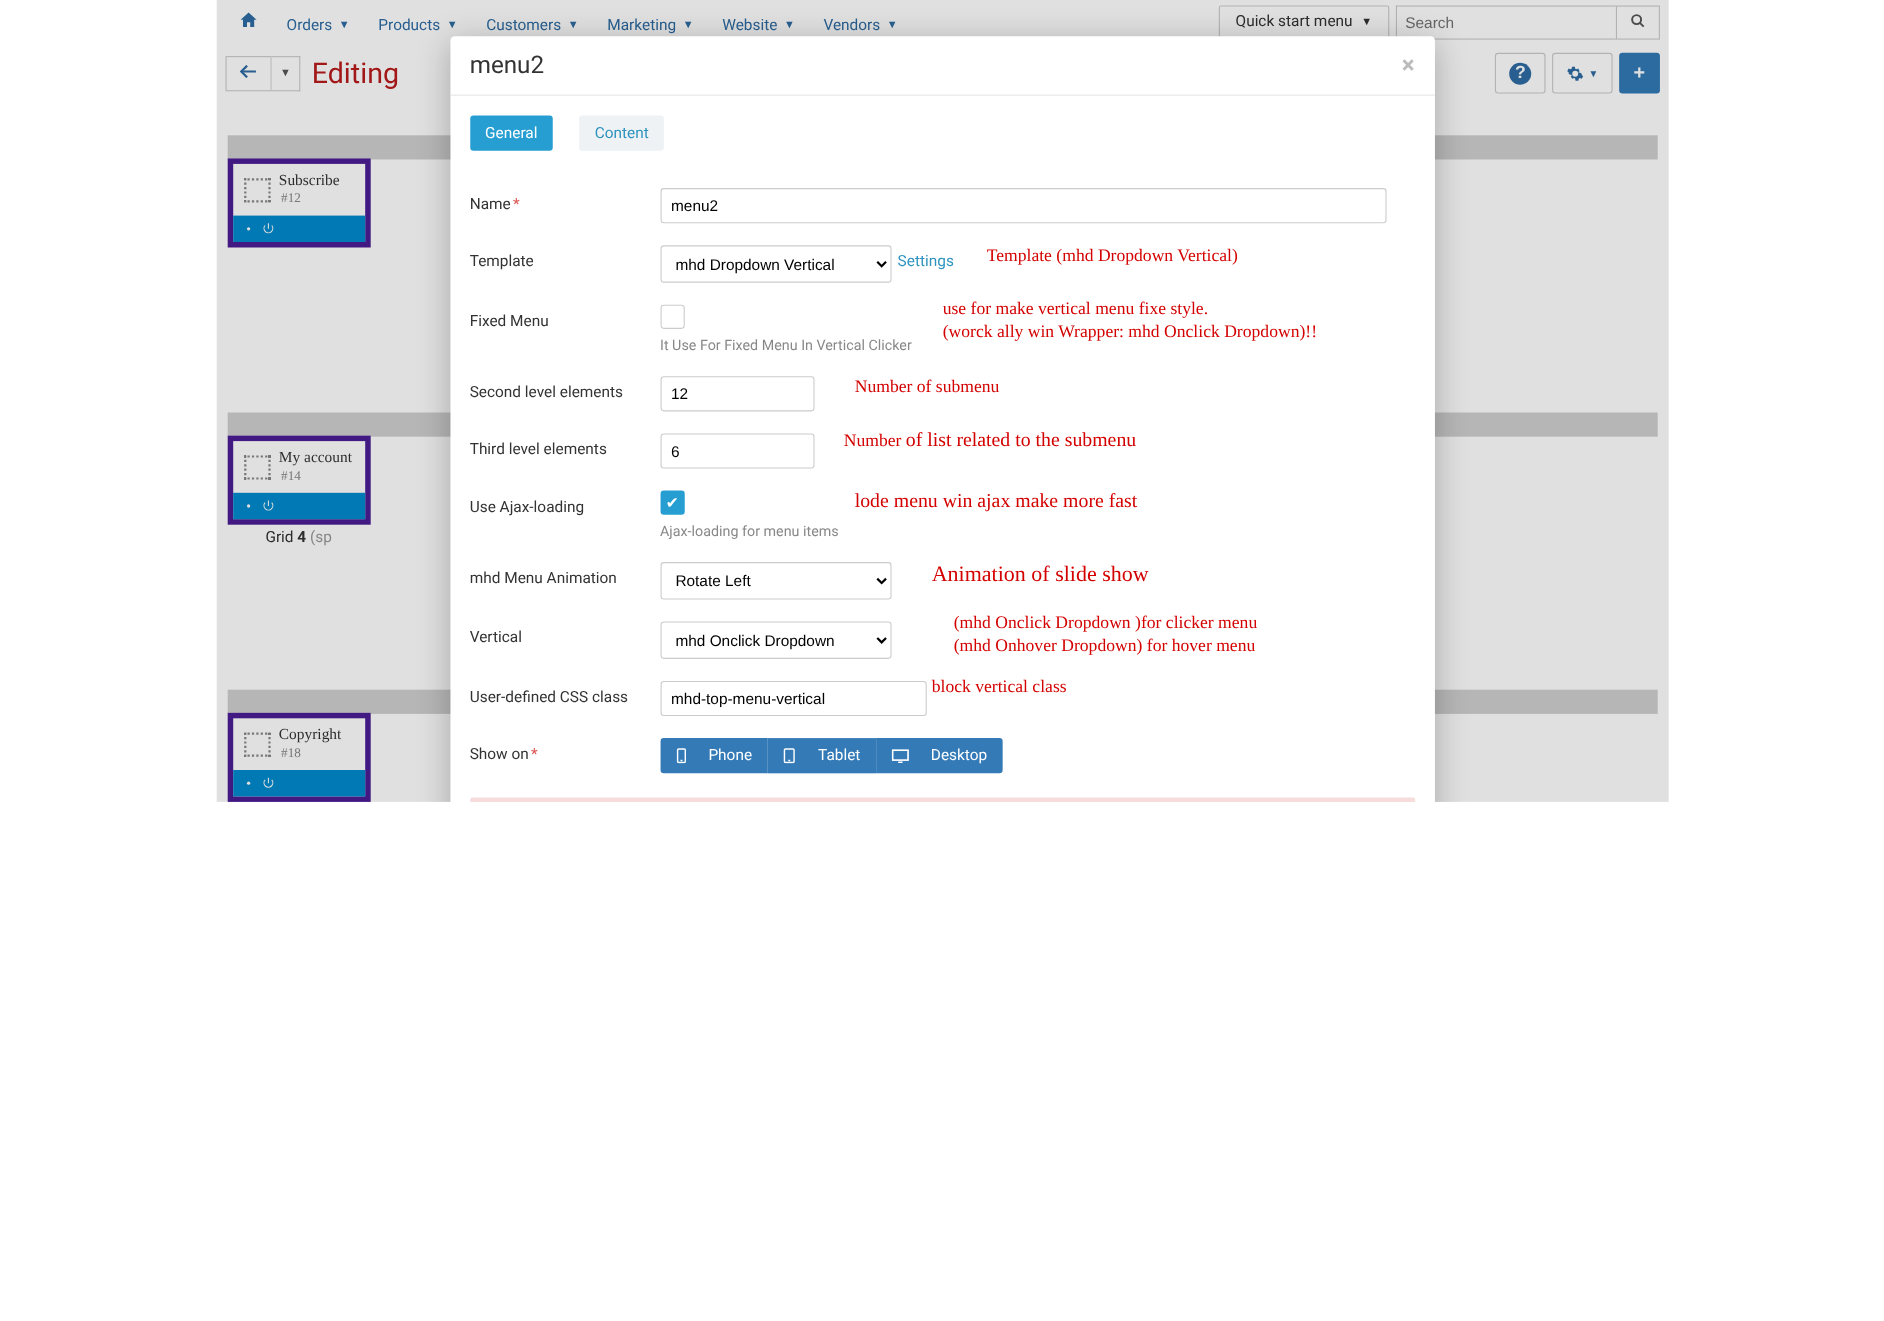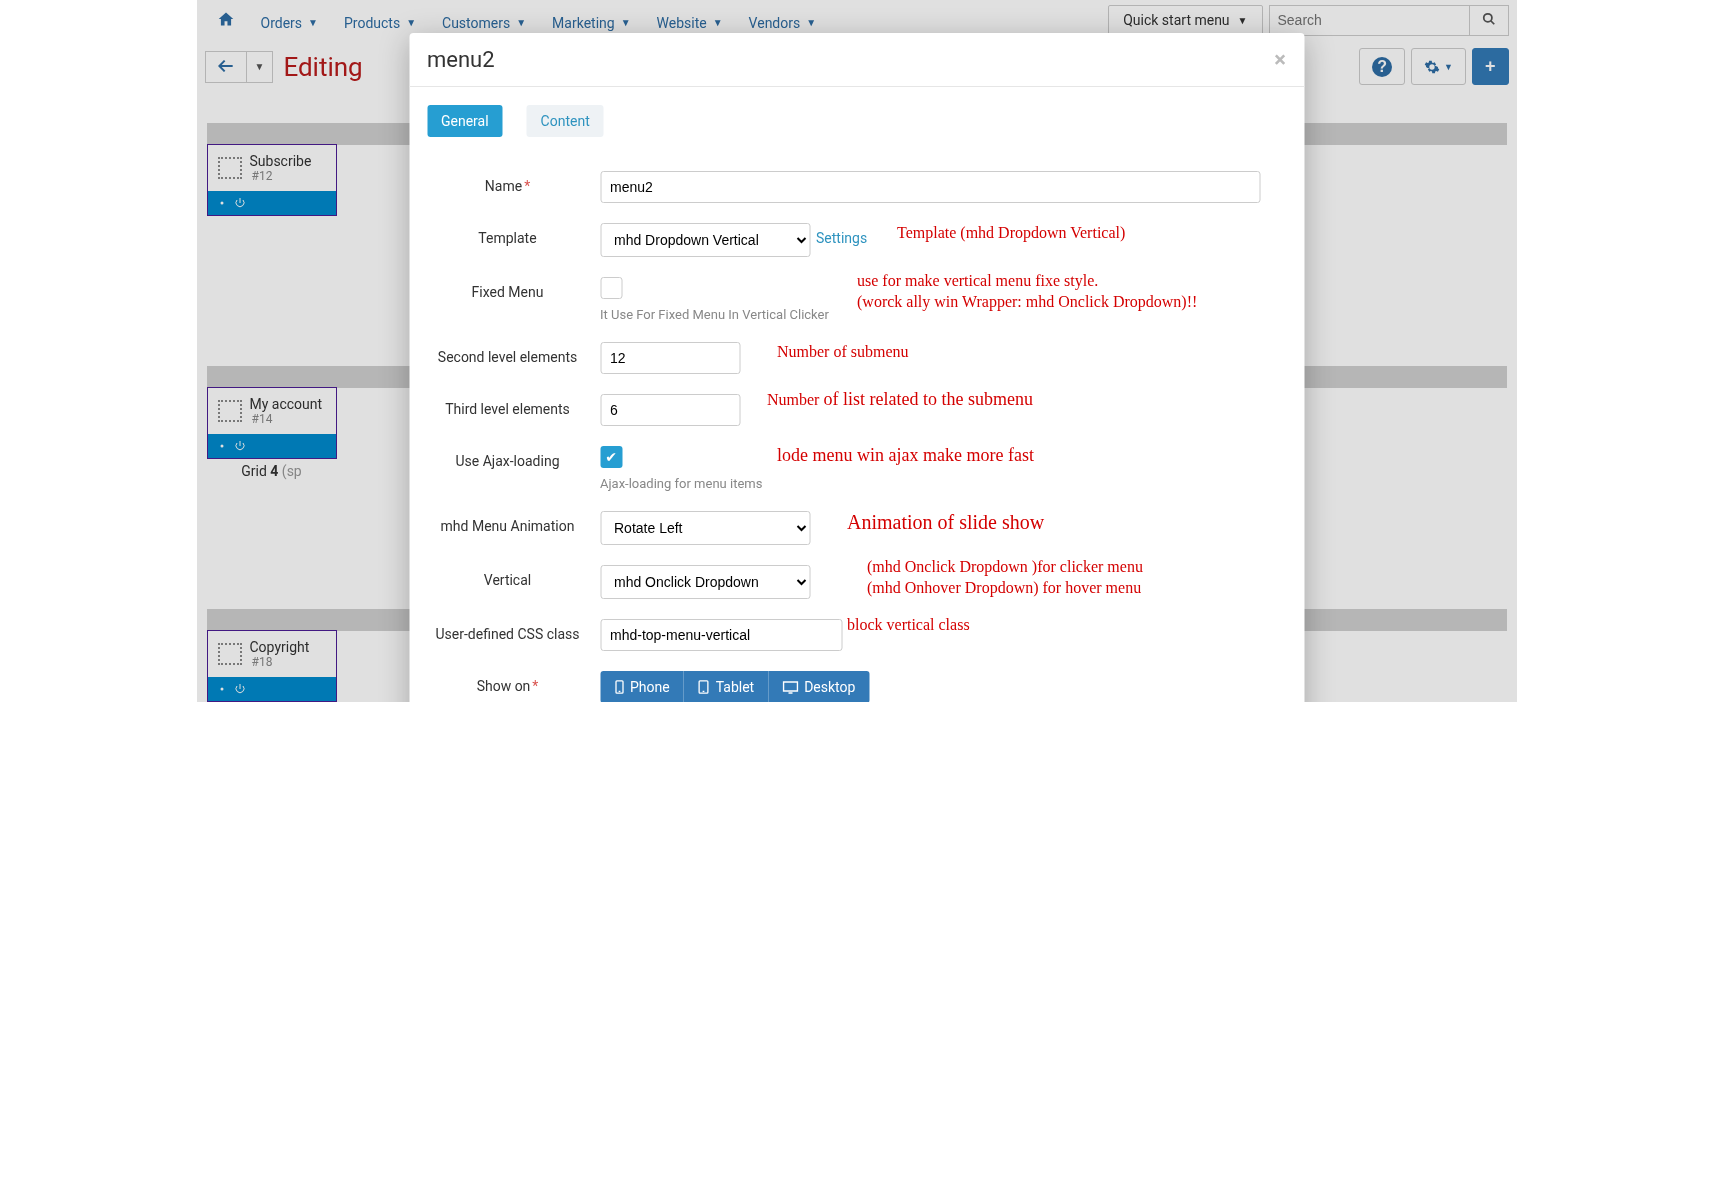--- a/index.html
+++ b/index.html
@@ -24,21 +24,21 @@
   .back-btn{border:1px solid #ccc;background:#fff;padding:6px 12px;color:#2e6da4;cursor:pointer;font-size:16px;}
   .back-dd{border:1px solid #ccc;border-left:none;background:#fff;padding:6px 8px;cursor:pointer;font-size:10px;color:#555;}
   .page-title{font-size:26px;font-weight:400;color:#b91c1c;}
   .subheader-right{margin-left:auto;display:flex;gap:6px;}
   .icon-btn{border:1px solid #ccc;background:#fff;padding:7px 12px;border-radius:3px;color:#2e6da4;cursor:pointer;display:flex;align-items:center;gap:4px;font-size:16px;}
   .icon-btn.primary{background:#337ab7;border-color:#337ab7;color:#fff;}
 
   
   .bg-area{padding:0 10px;}
   .grey-strip{background:#d0d0d0;height:22px;margin-top:30px;}
-  .block-card{background:#fff;border:1px solid #4c1d95;margin-top:-1px;}
+  .block-card{background:#fff;border:5px solid #4c1d95;margin-top:-1px;font-family:Liberation Serif, serif;}
   .block-card .bc-head{display:flex;align-items:center;gap:8px;padding:8px 10px;}
   .dotted-icon{width:24px;height:22px;border:2px dotted #888;}
   .bc-title{font-weight:400;}
   .bc-sub{color:#888;font-size:12px;margin-left:2px;}
   .bc-bar{background:#008acd;height:24px;display:flex;align-items:center;gap:6px;padding:0 8px;color:#fff;font-size:13px;}
   .grid-label{text-align:center;margin-top:4px;color:#333;}
   .grid-label b{font-weight:700;}
 
   
   .overlay{position:absolute;inset:0;background:rgba(0,0,0,0.12);}
@@ -48,35 +48,35 @@
   .modal-head{display:flex;align-items:center;padding:14px 18px;border-bottom:1px solid #e6e6e6;}
   .modal-title{font-size:22px;font-weight:400;}
   .modal-close{margin-left:auto;color:#bbb;font-size:22px;cursor:pointer;font-weight:700;}
   .modal-body{padding:18px;max-height:820px;overflow-y:auto;position:relative;}
   .tabs{display:flex;gap:24px;margin-bottom:28px;}
   .tab{padding:8px 14px;border-radius:3px;cursor:pointer;}
   .tab.active{background:#269ed2;color:#fff;}
   .tab.inactive{background:#eef2f5;color:#2e93bf;}
 
   .form-row{display:flex;align-items:flex-start;margin-bottom:8px;position:relative;padding:6px 0;}
-  .form-label{width:173px;text-align:center;padding-right:12px;color:#333;padding-top:7px;}
+  .form-label{width:173px;text-align:left;padding-right:12px;color:#333;padding-top:7px;}
   .req{color:#d9534f;margin-left:2px;}
   .form-ctrl{display:flex;flex-direction:column;gap:4px;}
   .input-text{border:1px solid #ccc;padding:7px 9px;font-size:14px;border-radius:3px;}
   .w-lg{width:660px;}
   .w-sm{width:140px;}
   .w-md{width:242px;}
   select.input-text{width:210px;height:34px;background:#fff;}
   .settings-link{color:#2e93bf;margin-left:6px;padding-top:7px;cursor:pointer;}
   .help-text{color:#888;font-size:13px;margin-top:4px;}
   .checkbox-empty{width:22px;height:22px;border:1px solid #ccc;border-radius:3px;background:#fff;cursor:pointer;}
   .checkbox-checked{width:22px;height:22px;border-radius:3px;background:#269ed2;color:#fff;display:flex;align-items:center;justify-content:center;cursor:pointer;font-size:14px;}
 
   .showon{display:flex;}
-  .showon div{background:#337ab7;color:#fff;padding:8px 14px;cursor:pointer;display:flex;align-items:center;gap:6px;font-size:14px;}
+  .showon div{background:#337ab7;color:#fff;padding:8px 14px;cursor:pointer;display:flex;align-items:center;gap:20px;font-size:14px;}
   .showon div:first-child{border-radius:3px 0 0 3px;}
   .showon div:last-child{border-radius:0 3px 3px 0;}
 
   .availability-banner{background:#f7dcdc;color:#a94442;text-align:center;padding:6px;border-radius:2px;margin-top:16px;font-size:13px;}
   .nesting-note{margin-top:16px;font-size:14px;color:#333;}
 
   .annot{position:absolute;color:#d40000;font-family:Georgia,'Times New Roman',serif;font-weight:400;font-size:16px;white-space:nowrap;line-height:1.3;}
 
   .modal-foot{display:flex;justify-content:flex-end;gap:8px;padding:14px 18px;border-top:1px solid #e6e6e6;}
   .btn{padding:8px 16px;border-radius:3px;cursor:pointer;font-size:14px;}

